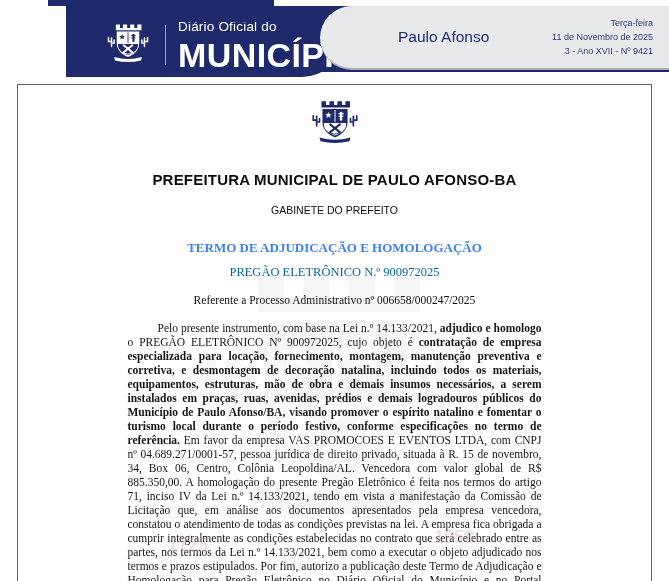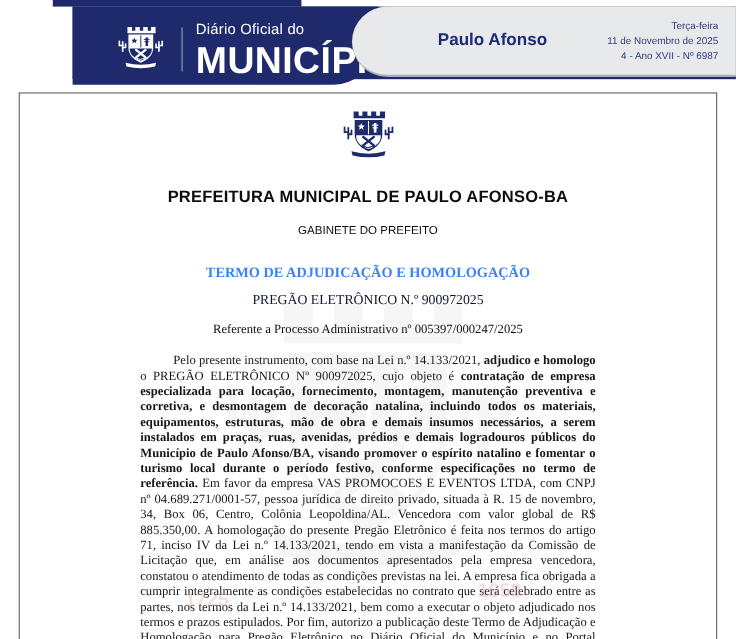--- a/index.html
+++ b/index.html
@@ -19,31 +19,31 @@
   .bar{position:absolute;left:18px;top:6px;right:0;height:66px;background:var(--navy);}
   .pill{position:absolute;left:272px;top:6px;right:0;height:64px;background:var(--pill-bg);
         border-radius:33px 0 0 33px;border-bottom:2px solid #a9adb5;}
   .mast-crest{position:absolute;left:36px;top:11px;width:52px;height:54px;color:#ffffff;}
   .mast-crest svg,.doc-crest svg,.wm-crest svg{width:100%;height:100%;display:block;}
   .mast-divider{position:absolute;left:99px;top:19px;width:1px;height:40px;background:rgba(255,255,255,.55);}
   .brand{position:absolute;left:112px;top:13px;color:#ffffff;}
   .brand-top{font-size:13.5px;letter-spacing:.2px;font-weight:400;}
   .brand-main{font-size:34px;font-weight:800;letter-spacing:.4px;margin-top:2px;}
   .city{position:absolute;left:78px;top:50%;transform:translateY(-50%);
-        font-size:15.5px;font-weight:bold;color:var(--pill-text);text-align:center;}
+        font-size:15.5px;font-weight:normal;color:var(--pill-text);text-align:center;}
   .dateblock{position:absolute;right:16px;top:50%;transform:translateY(-50%);
         text-align:right;font-size:9px;line-height:14px;color:var(--date-text);}
   
   .doc{position:absolute;left:17px;top:84px;width:635px;height:520px;background:#ffffff;
        border:1.5px solid var(--doc-border);text-align:center;}
   .doc-crest{width:58px;height:58px;margin:9px auto 4px;color:var(--navy);}
   .org{font-size:15px;font-weight:bold;letter-spacing:.2px;margin-top:19px;color:#0d0d0d;}
   .dept{font-size:10.5px;margin-top:16px;color:#0d0d0d;}
   .doc-title{font-family:"Liberation Serif",serif;font-size:13px;font-weight:bold;margin-top:24px;color:#3b82f6;}
-  .doc-subtitle{font-family:"Liberation Serif",serif;font-size:12.5px;margin-top:9px;color:#0f172a;}
+  .doc-subtitle{font-family:"Liberation Serif",serif;font-size:12.5px;margin-top:9px;color:#0369a1;}
   .doc-ref{font-family:"Liberation Serif",serif;font-size:11.5px;margin-top:14px;color:#0d0d0d;}
   .body-par{width:414px;margin:15px auto 0;text-align:justify;text-indent:30px;
             font-family:"Liberation Serif",serif;font-size:11.5px;line-height:14px;color:var(--body-text);}
   .body-par .b{font-weight:bold;}
   
   .wm-crest{position:absolute;left:50%;top:150px;transform:translateX(-50%);
             width:330px;height:330px;color:#666;opacity:.05;pointer-events:none;}
   .wm-year{position:absolute;font-family:"Liberation Sans",sans-serif;font-weight:bold;font-size:18px;
            color:rgba(205,160,160,.32);filter:blur(.6px);pointer-events:none;}
   .wm-year.left{left:150px;top:450px;}
@@ -105,21 +105,21 @@
     <div class="brand">
       <div class="brand-top">Diário Oficial do</div>
       <div class="brand-main">MUNICÍPIO</div>
     </div>
   </div>
   <div class="pill">
     <span class="city">Paulo Afonso</span>
     <div class="dateblock">
       <div>Terça-feira</div>
       <div>11 de Novembro de 2025</div>
-      <div>4 - Ano XVII - Nº 6987</div>
+      <div>3 - Ano XVII - Nº 9421</div>
     </div>
   </div>
 </header>
 
 <main class="doc">
   <span class="wm-crest" style="--crest-bg:#ffffff;">
     <svg viewBox="0 0 120 120">
         <use href="#crest"></use>
       </svg>
   </span>
@@ -128,15 +128,15 @@
 
   <span class="doc-crest" style="--crest-bg:#ffffff;display:block;">
     <svg viewBox="0 0 120 120">
         <use href="#crest"></use>
       </svg>
   </span>
   <div class="org">PREFEITURA MUNICIPAL DE PAULO AFONSO-BA</div>
   <div class="dept">GABINETE DO PREFEITO</div>
   <div class="doc-title">TERMO DE ADJUDICAÇÃO E HOMOLOGAÇÃO</div>
   <div class="doc-subtitle">PREGÃO ELETRÔNICO N.º 900972025</div>
-  <div class="doc-ref">Referente a Processo Administrativo nº 005397/000247/2025</div>
+  <div class="doc-ref">Referente a Processo Administrativo nº 006658/000247/2025</div>
   <p class="body-par"><span>Pelo presente instrumento, com base na Lei n.º 14.133/2021, </span><span class="b">adjudico e homologo</span><span> o PREGÃO ELETRÔNICO Nº 900972025, cujo objeto é </span><span class="b">contratação de empresa especializada para locação, fornecimento, montagem, manutenção preventiva e corretiva, e desmontagem de decoração natalina, incluindo todos os materiais, equipamentos, estruturas, mão de obra e demais insumos necessários, a serem instalados em praças, ruas, avenidas, prédios e demais logradouros públicos do Município de Paulo Afonso/BA, visando promover o espírito natalino e fomentar o turismo local durante o período festivo, conforme especificações no termo de referência.</span><span> Em favor da empresa VAS PROMOCOES E EVENTOS LTDA, com CNPJ nº 04.689.271/0001-57, pessoa jurídica de direito privado, situada à R. 15 de novembro, 34, Box 06, Centro, Colônia Leopoldina/AL. Vencedora com valor global de R$ 885.350,00. A homologação do presente Pregão Eletrônico é feita nos termos do artigo 71, inciso IV da Lei n.º 14.133/2021, tendo em vista a manifestação da Comissão de Licitação que, em análise aos documentos apresentados pela empresa vencedora, constatou o atendimento de todas as condições previstas na lei. A empresa fica obrigada a cumprir integralmente as condições estabelecidas no contrato que será celebrado entre as partes, nos termos da Lei n.º 14.133/2021, bem como a executar o objeto adjudicado nos termos e prazos estipulados. Por fim, autorizo a publicação deste Termo de Adjudicação e Homologação para Pregão Eletrônico no Diário Oficial do Município e no Portal Nacional de Contratações Públicas - PNCP, para fins de publicidade e transparência, nos termos do artigo 54 da Lei nº 14.133/2021.Limitado ao exposto, reiteramos protestos de apreço e distinta consideração. Paulo Afonso-BA, 10 de novembro de 2025. </span></p>
 </main>
 
 </body></html>

